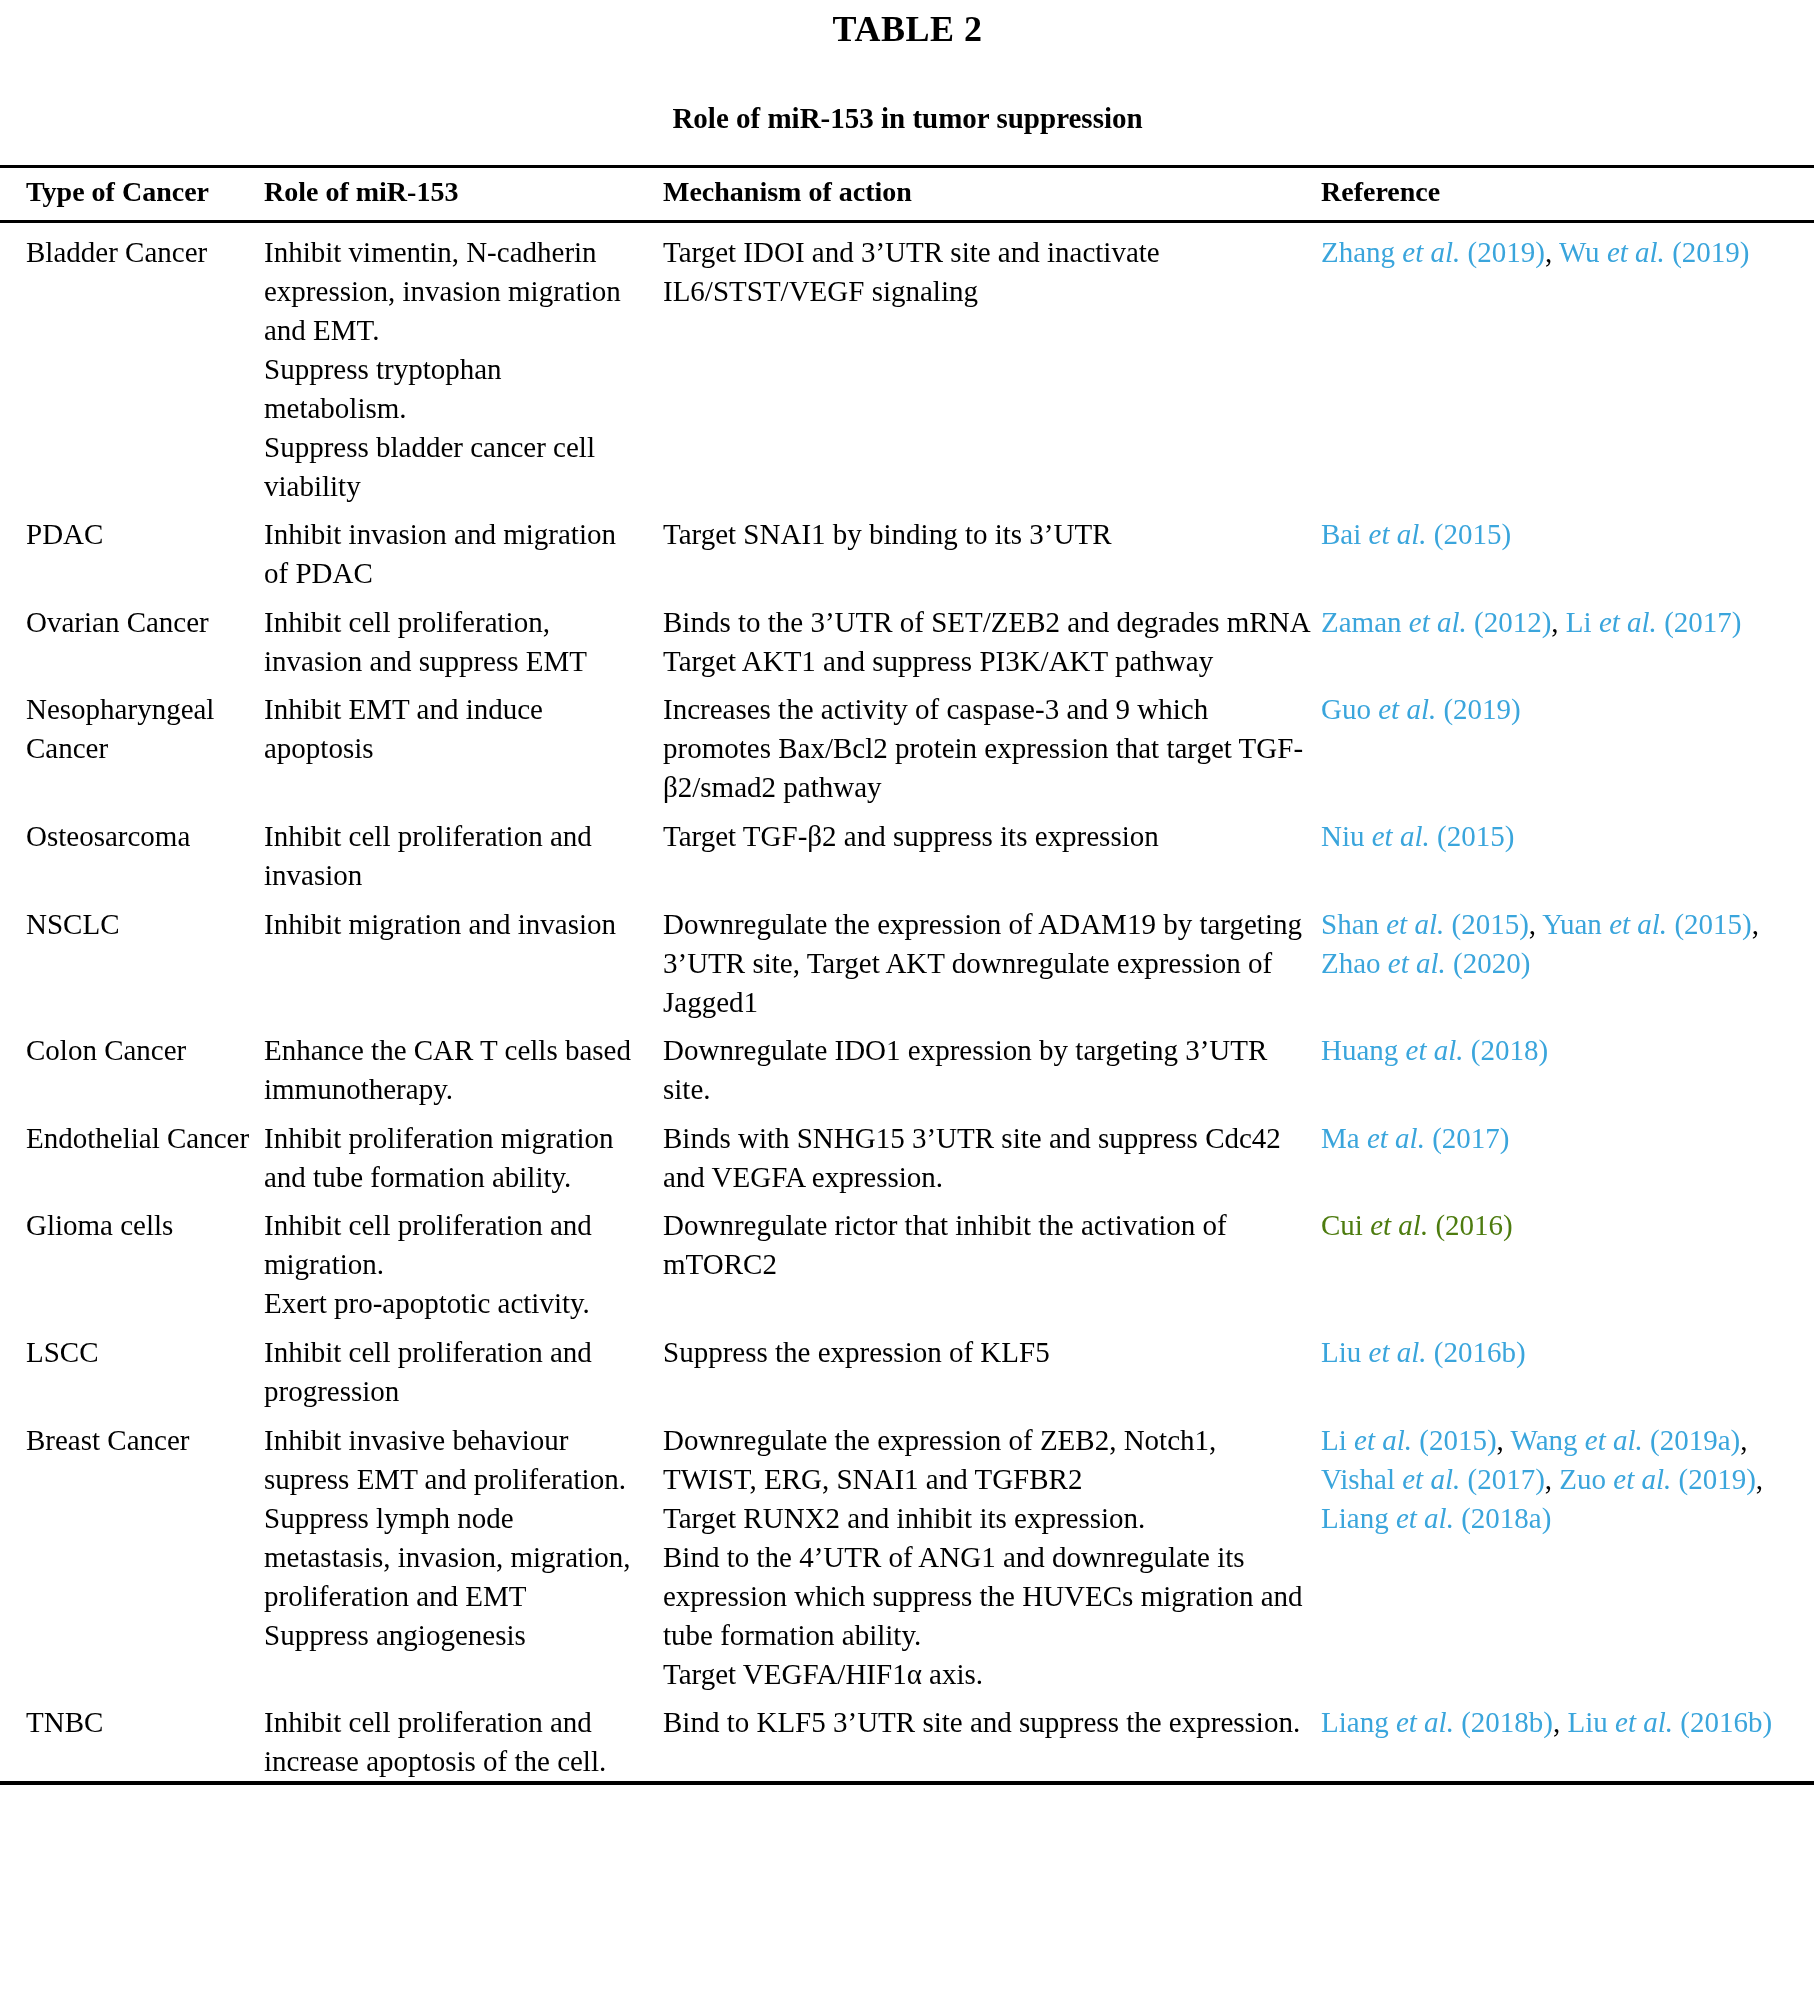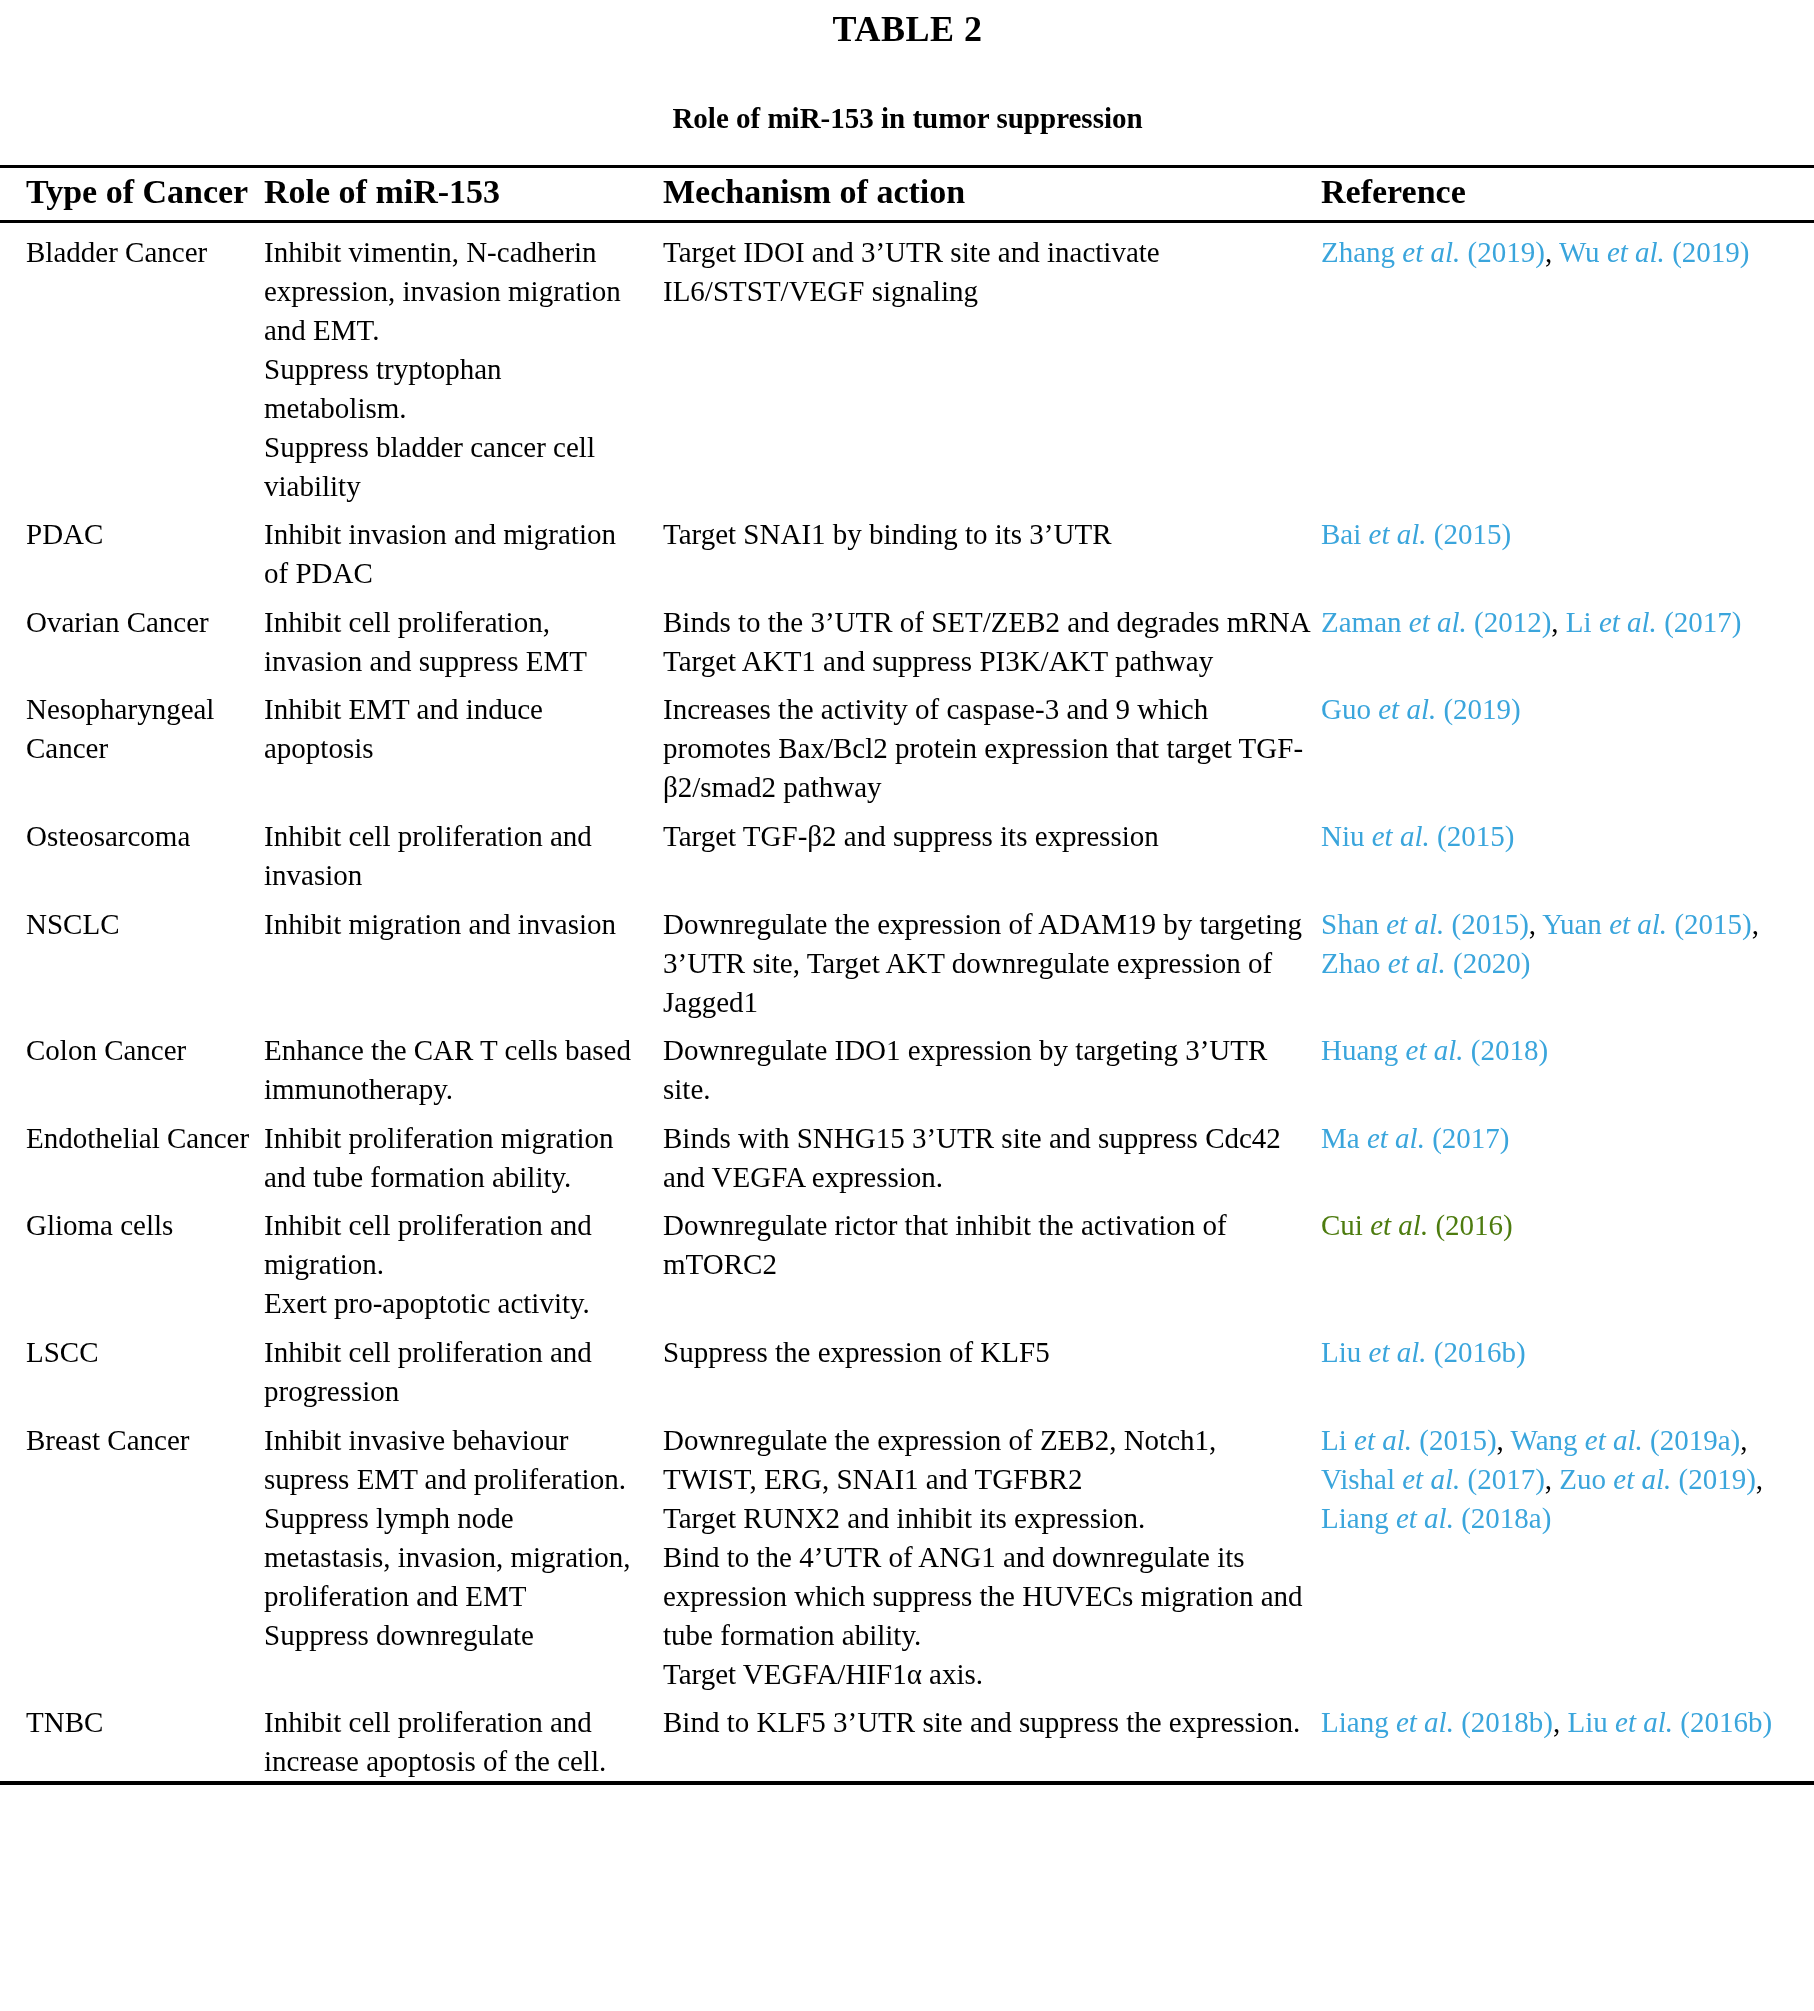--- a/index.html
+++ b/index.html
@@ -38,21 +38,21 @@
   table.paper-table {
     border-top: 3.8px solid #000;
     border-bottom: 4.8px solid #000;
   }
   thead tr {
     border-bottom: 3.8px solid #000;
   }
   th {
     text-align: left;
     font-weight: bold;
-    font-size: 34px;
+    font-size: 28px;
     padding: 4.8px 0 8.6px 0;
     vertical-align: middle;
     white-space: nowrap;
   }
   td {
     vertical-align: top;
     padding: 9.6px 0 0 0;
   }
   col.c1 { width: 264px; }
   col.c2 { width: 399px; }
@@ -195,21 +195,21 @@
           <td class="cell-mech">
             <div class="para">Suppress the expression of KLF5</div>
           </td>
           <td class="cell-ref"><span class="ref-link" style="color: rgb(58, 165, 220);">Liu <i>et al.</i> (2016b)</span></td>
         </tr>
         <tr>
           <td class="cell-cancer">Breast Cancer</td>
           <td class="cell-role">
             <div class="para">Inhibit invasive behaviour supress EMT and proliferation.</div>
             <div class="para">Suppress lymph node metastasis, invasion, migration, proliferation and EMT</div>
-            <div class="para">Suppress downregulate</div>
+            <div class="para">Suppress angiogenesis</div>
           </td>
           <td class="cell-mech">
             <div class="para">Downregulate the expression of ZEB2, Notch1, TWIST, ERG, SNAI1 and TGFBR2</div>
             <div class="para">Target RUNX2 and inhibit its expression.</div>
             <div class="para">Bind to the 4’UTR of ANG1 and downregulate its expression which suppress the HUVECs migration and tube formation ability.</div>
             <div class="para">Target VEGFA/HIF1α axis.</div>
           </td>
           <td class="cell-ref"><span class="ref-link" style="color: rgb(58, 165, 220);">Li <i>et al.</i> (2015)</span><span style="color: rgb(0, 0, 0);">, </span><span class="ref-link" style="color: rgb(58, 165, 220);">Wang <i>et al.</i> (2019a)</span><span style="color: rgb(0, 0, 0);">, </span><span class="ref-link" style="color: rgb(58, 165, 220);">Vishal <i>et al.</i> (2017)</span><span style="color: rgb(0, 0, 0);">, </span><span class="ref-link" style="color: rgb(58, 165, 220);">Zuo <i>et al.</i> (2019)</span><span style="color: rgb(0, 0, 0);">, </span><span class="ref-link" style="color: rgb(58, 165, 220);">Liang <i>et al.</i> (2018a)</span></td>
         </tr>
         <tr>

